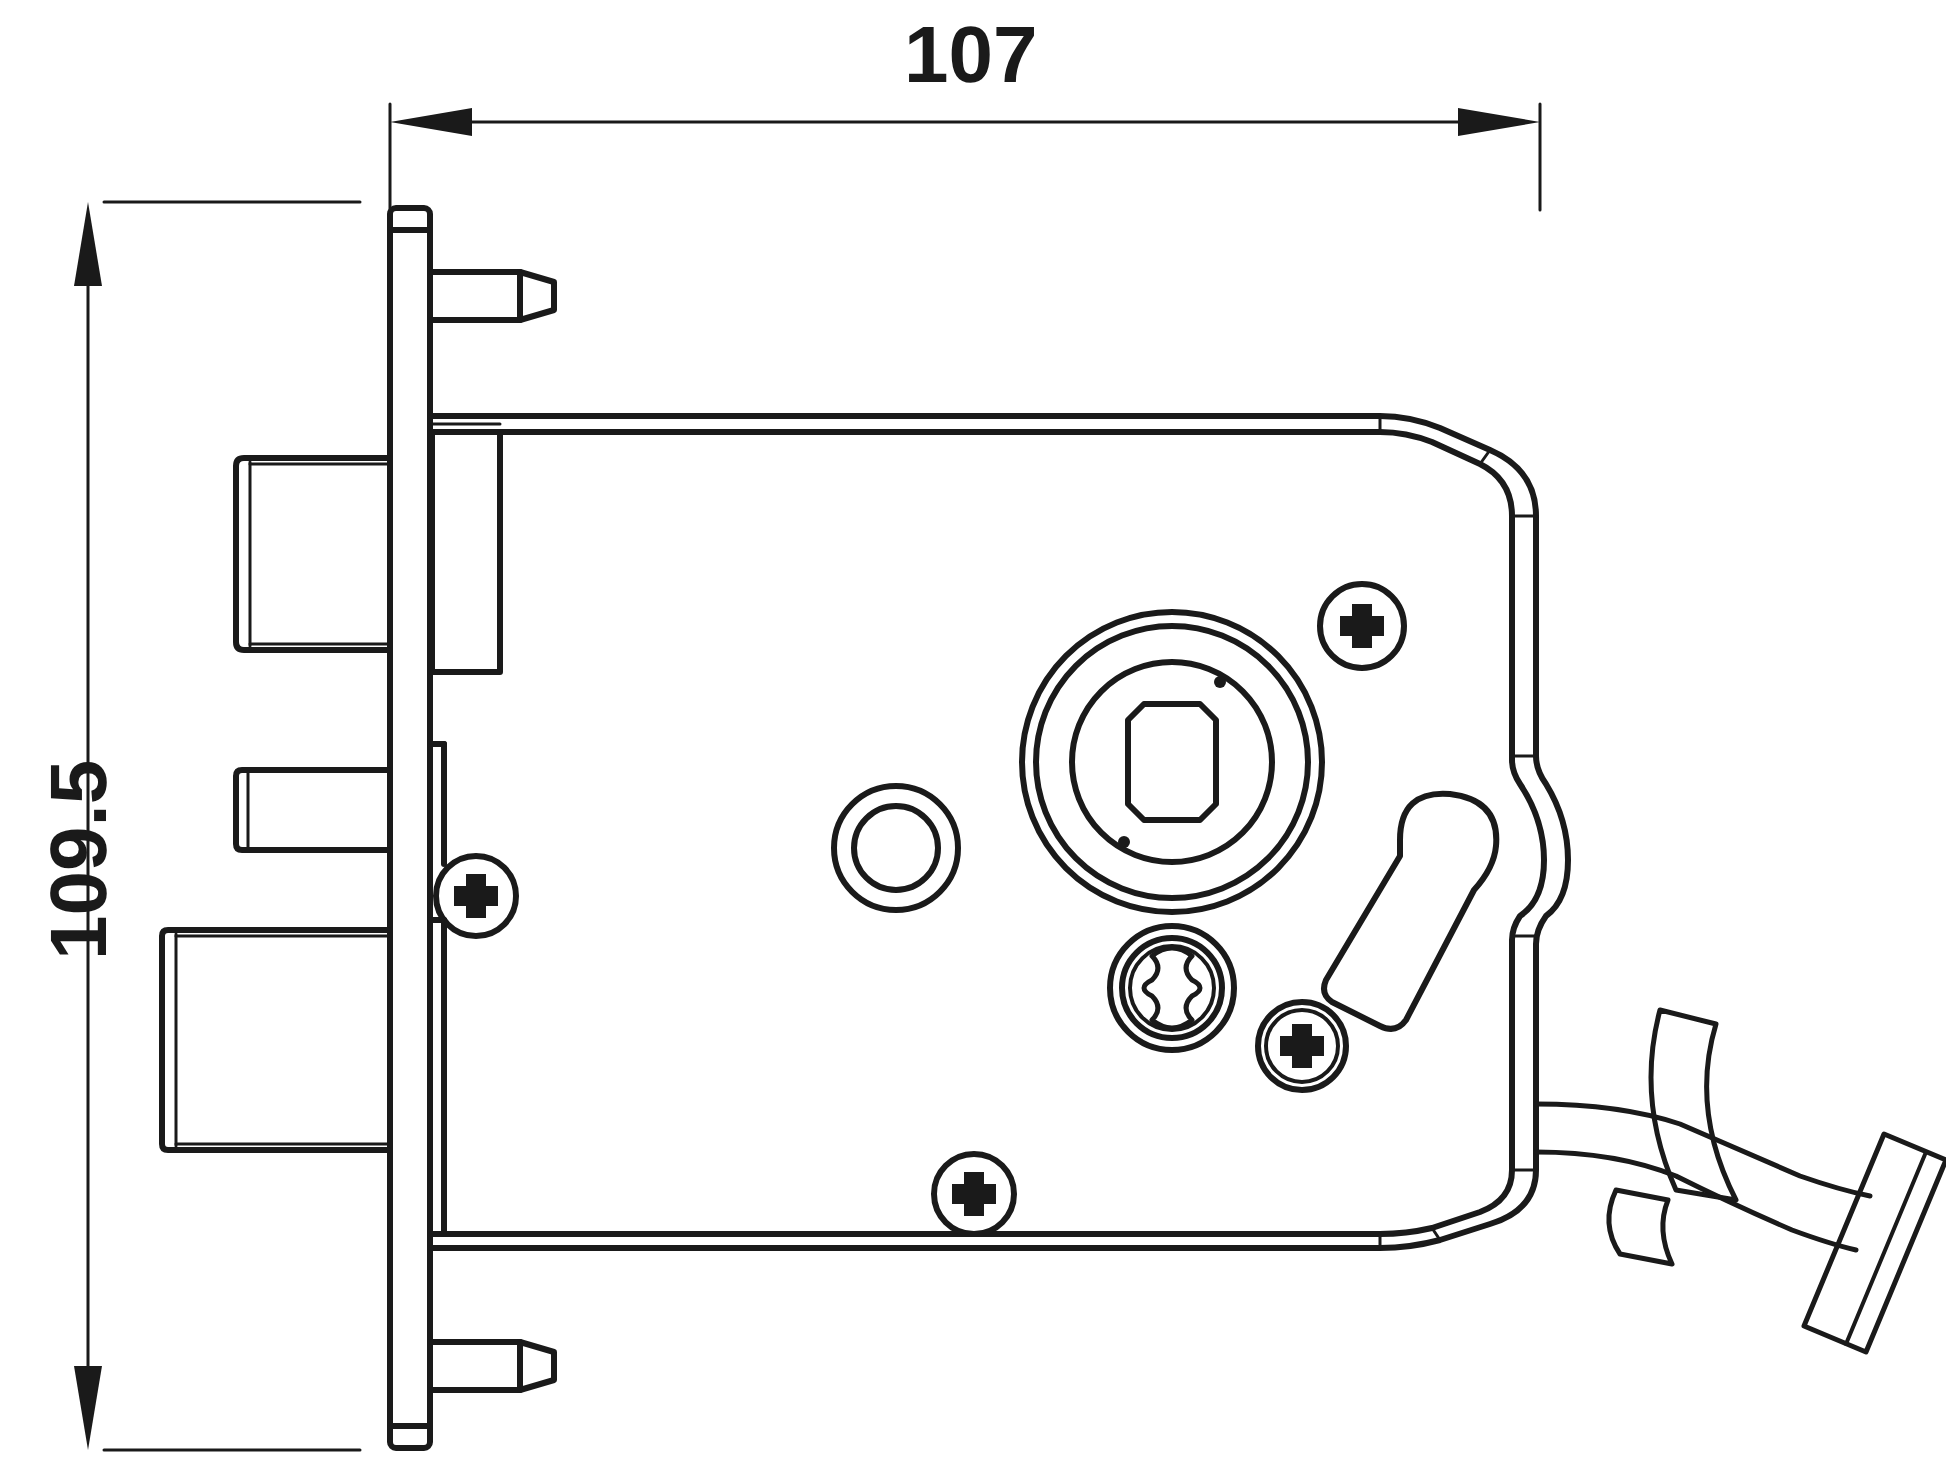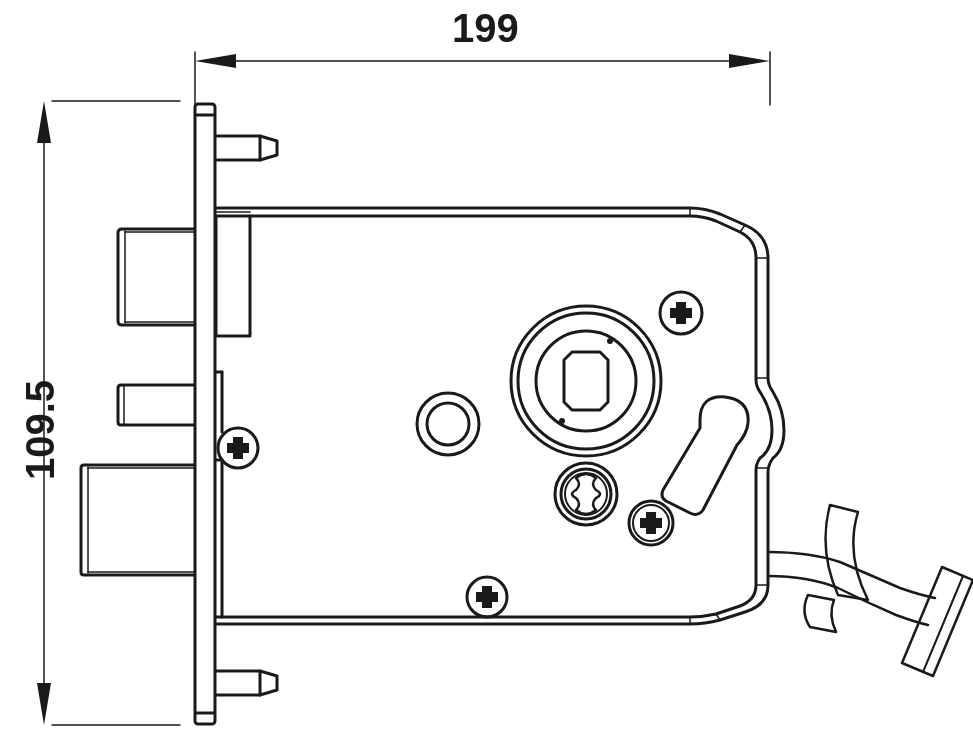--- a/index.html
+++ b/index.html
@@ -137,14 +137,14 @@
     <path d="M768,576 Q808,576 838,588 Q866,602 896,615 Q915,622 928,625"></path>
 
     <path d="M830,505 L858,512 Q845,555 868,600 L838,595 Q818,550 830,505 Z"></path>
     <path d="M808,595 L834,600 Q828,615 836,632 L810,627 Q800,612 808,595 Z"></path>
 
     <polygon points="942,567 973,580 933,676 902,663"></polygon>
     <line x1="963" y1="576" x2="923" y2="672" stroke-width="2"></line>
   </g>
 </svg>
 
-<div class="dim-label" id="dim-width-label">199</div>
+<div class="dim-label" id="dim-width-label">107</div>
 <div class="dim-label" id="dim-height-label">109.5</div>
 
 </body></html>

